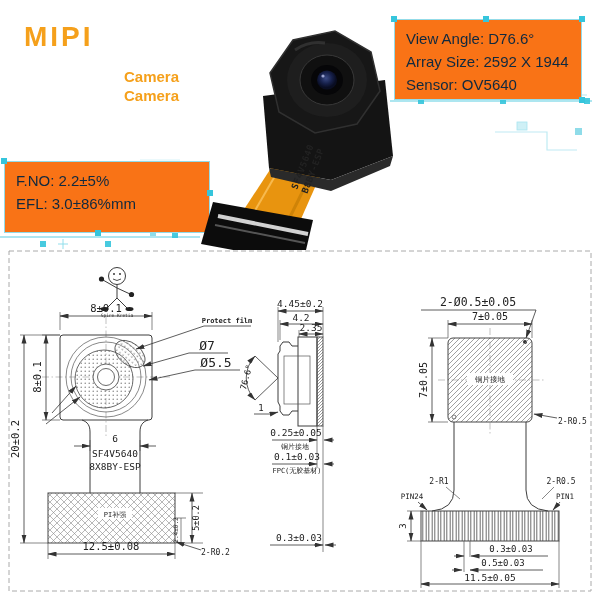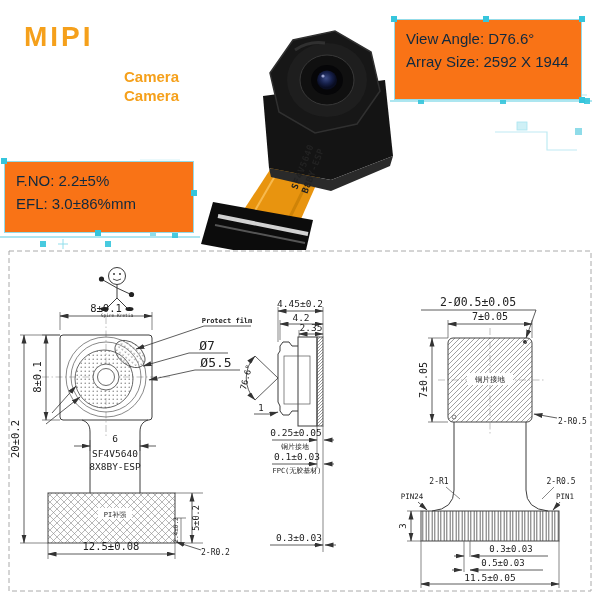--- a/index.html
+++ b/index.html
@@ -8,21 +8,21 @@
   
   .mipi{position:absolute;left:24px;top:16px;font-size:28px;font-weight:700;
         color:#F5A01B;letter-spacing:3px;line-height:42px;}
   .logo-sub{position:absolute;left:124px;top:23px;font-size:15px;font-weight:700;
         color:#F5A01B;line-height:19px;margin-top:44px;}
   
   .box{position:absolute;background:#f97316;border:1px solid #93DBE8;
        color:#10293F;font-size:15px;padding:7px 11px;box-sizing:border-box;}
   .box div{line-height:23px;white-space:nowrap;}
   .box-right{left:394px;top:19px;width:188px;height:81px;}
-  .box-left{left:4px;top:161px;width:190px;height:72px;line-height:22px;}
+  .box-left{left:4px;top:161px;width:206px;height:72px;line-height:22px;}
   .handle{position:absolute;width:6px;height:6px;background:#35C5DC;}
   svg text{font-family:"DejaVu Sans Mono",monospace;fill:#222;}
   .ln{stroke:#3c3c3c;fill:none;stroke-width:1;}
   .thin{stroke:#555;fill:none;stroke-width:.7;}
   .cl{stroke:#999;fill:none;stroke-width:.6;stroke-dasharray:7 2.5 1.5 2.5;}
   .ldr{stroke:#333;fill:none;stroke-width:.8;}
   .overlay{position:absolute;pointer-events:none;}
 </style>
 </head>
 <body>
@@ -64,20 +64,21 @@
       <rect x="584" y="98" width="6" height="6"></rect>
       <rect x="40" y="241" width="6" height="6"></rect>
       <rect x="105" y="241" width="6" height="6"></rect>
       <rect x="172" y="232" width="6" height="6"></rect>
     </g>
   </svg>
 
   <div class="box box-right">
     <div>View Angle: D76.6°</div>
     <div>Array Size: 2592 X 1944</div>
+    <div>Sensor: OV5640</div>
     <div class="handle" style="left:-4px;top:-4px;"></div>
     <div class="handle" style="right:-4px;top:-4px;"></div>
     <div class="handle" style="left:88px;top:-4px;"></div>
     <div class="handle" style="right:-4px;bottom:-4px;"></div>
   </div>
 
   <div class="box box-left">
     <div>F.NO: 2.2±5%</div>
     <div>EFL: 3.0±86%mm</div>
     <div class="handle" style="left:-4px;top:-4px;"></div>

